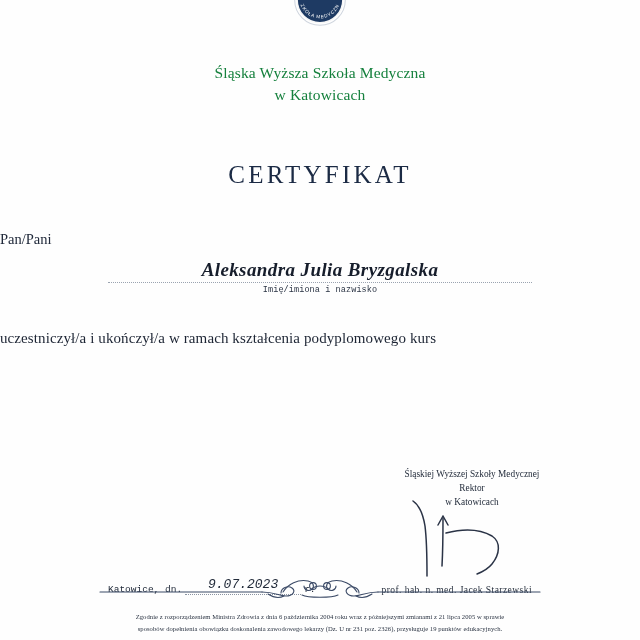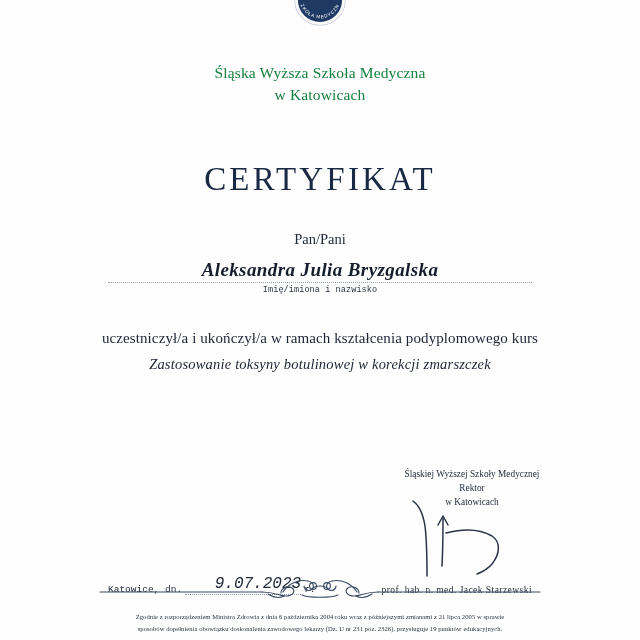--- a/index.html
+++ b/index.html
@@ -48,32 +48,31 @@
     letter-spacing: 0.15px;
   }
 
   
   .title {
     position: absolute;
     top: 161px;
     left: 0;
     width: 640px;
     text-align: center;
-    font-size: 33px;
+    font-size: 25px;
     letter-spacing: 3.2px;
     color: #1b2a44;
   }
 
   
   .salutation {
     position: absolute;
     top: 231px;
     left: 0;
     width: 640px;
-    text-align: center;
     font-size: 14.5px;
     color: #20293a;
   }
 
   
   .name {
     position: absolute;
     top: 259px;
     left: 0;
     width: 640px;
@@ -102,21 +101,21 @@
     color: #2b3444;
     letter-spacing: 0.1px;
     font-family: Liberation Mono, monospace;
   }
 
   
   .body-line {
     position: absolute;
     left: 0;
     width: 640px;
-    text-align: center;
+    text-align: left;
     color: #1c2433;
   }
   .line-participated {
     top: 330px;
     font-size: 15px;
     letter-spacing: 0.1px;
   }
   .line-course {
     top: 356px;
     font-size: 14.5px;
@@ -167,22 +166,22 @@
     display: flex;
     align-items: flex-end;
     gap: 3px;
     white-space: nowrap;
     font-family: Liberation Mono, monospace;
   }
   .date-fill {
     position: relative;
     display: inline-block;
     width: 116px;
-    text-align: right;
-    font-size: 16px;
+    text-align: center;
+    font-size: 13px;
     font-style: italic;
     border-bottom: 1px dotted #8b94a2;
     padding-bottom: 1px;
     line-height: 1.15;
   }
   .signer {
     font-size: 9.5px;
     letter-spacing: 0.45px;
     white-space: nowrap;
     color: #1f2836;
@@ -245,21 +244,20 @@
 
   <div class="title">CERTYFIKAT</div>
 
   <div class="salutation">Pan/Pani</div>
 
   <div class="name">Aleksandra Julia Bryzgalska</div>
   <div class="name-rule"></div>
   <div class="name-caption">Imię/imiona i nazwisko</div>
 
   <div class="body-line line-participated">uczestniczył/a i ukończył/a w ramach kształcenia podyplomowego kurs</div>
-  <div class="body-line line-course">Zastosowanie toksyny botulinowej w korekcji zmarszczek</div>
 
   <div class="rector">
     <div>Śląskiej Wyższej Szkoły Medycznej</div>
     <div>Rektor</div>
     <div>w Katowicach</div>
   </div>
 
   <svg class="sig" viewBox="0 0 150 85" aria-hidden="true">
     <g fill="none" stroke="#2a3346" stroke-width="1.5" stroke-linecap="round">
       <path d="M 13,9 C 19,13 23,22 25,34 C 27,50 27,66 27,84"></path>

